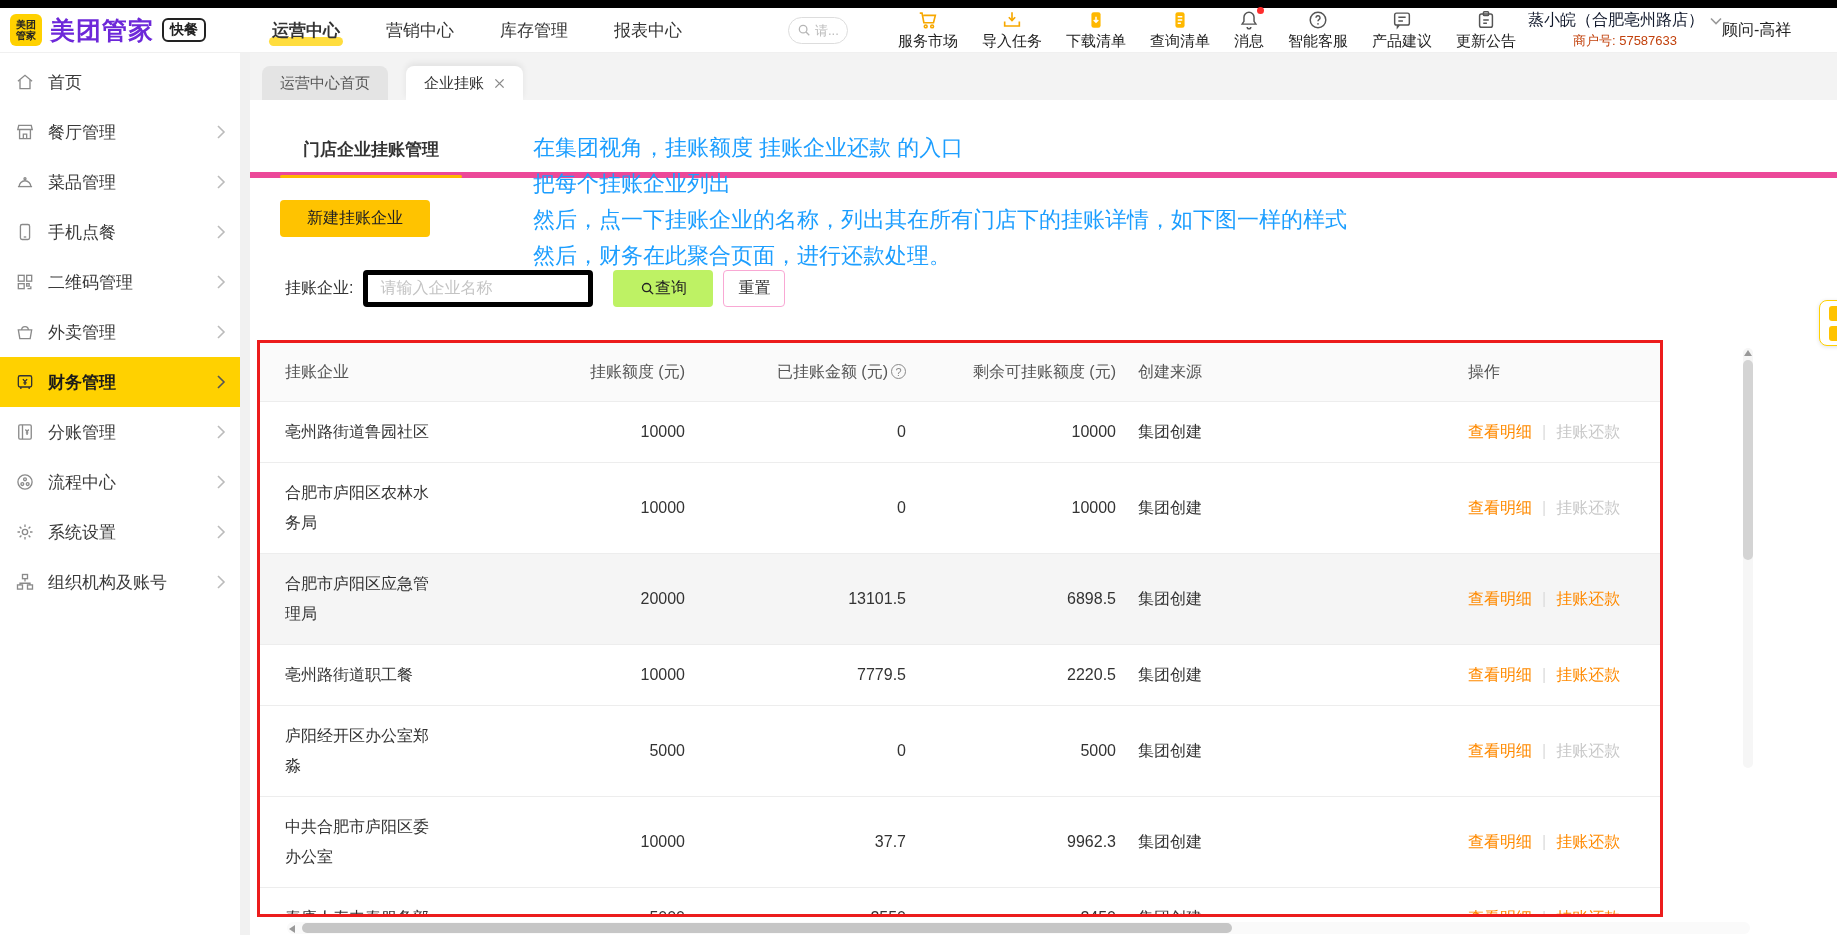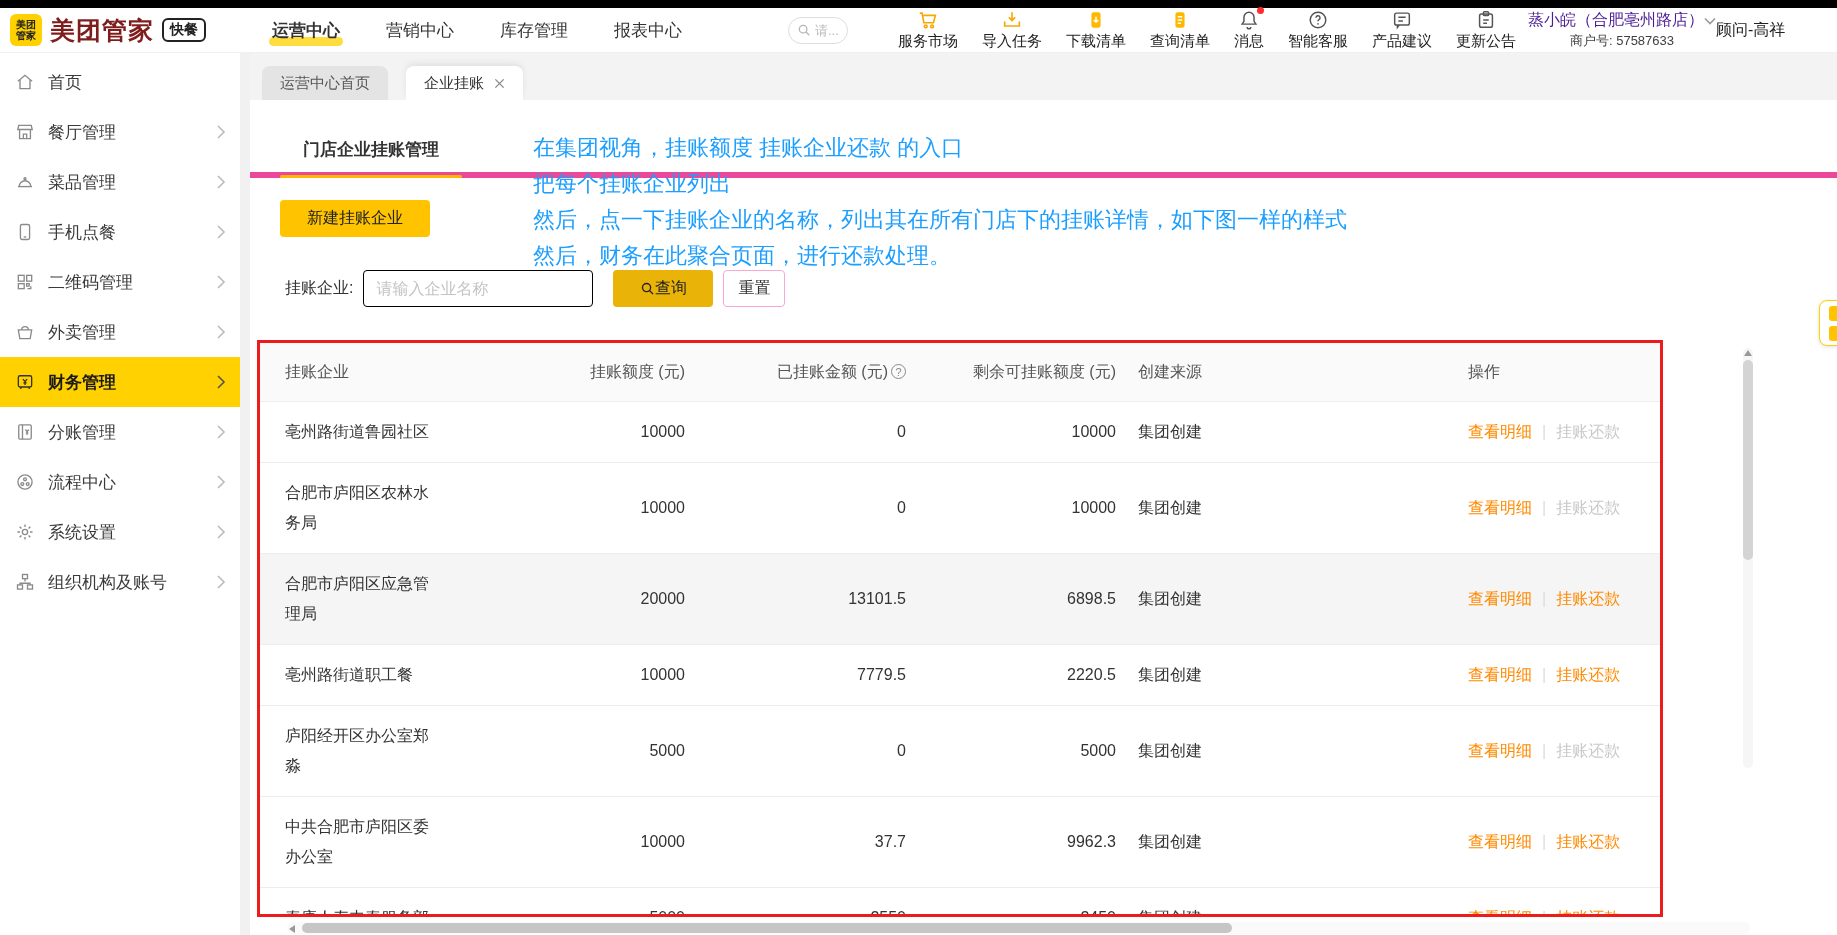--- a/index.html
+++ b/index.html
@@ -4,37 +4,37 @@
 <style>
   * { margin:0; padding:0; box-sizing:border-box; }
   body { font-family:"Liberation Sans", sans-serif; background:#888; }
   .screen { position:relative; width:1837px; height:935px; background:#fff; overflow:hidden; }
 
   
   .top-strip { height:8px; background:#000; }
   header { height:45px; display:flex; align-items:center; padding-left:10px; background:#fff; border-bottom:1px solid #f0f0f0; white-space:nowrap; }
   .logo { display:flex; align-items:center; gap:8px; width:246px; flex:0 0 auto; }
   .logo-sq { width:32px; height:32px; background:#ffd100; border-radius:6px; display:flex; flex-direction:column; align-items:center; justify-content:center; font-size:10px; font-weight:bold; color:#222; line-height:11px; }
-  .brand { font-size:25px; font-weight:bold; color:#7f1d1d; letter-spacing:1px; }
+  .brand { font-size:25px; font-weight:bold; color:#6d28d9; letter-spacing:1px; }
   .brand-badge { border:2px solid #222; border-radius:6px; font-size:14px; font-weight:bold; color:#222; padding:1px 6px; }
   nav { display:flex; margin-left:16px; }
   .nav-item { position:relative; z-index:0; font-size:17px; color:#333; margin-right:46px; cursor:pointer; }
   .nav-item.active { font-weight:bold; }
   .nav-item.active::after { content:""; position:absolute; left:-3px; right:-3px; bottom:-4px; height:9px; background:#ffdd3e; border-radius:5px; z-index:-1; }
   .hdr-search { margin-left:60px; width:60px; height:27px; border:1px solid #ddd; border-radius:14px; display:flex; align-items:center; padding:0 8px; gap:4px; color:#bbb; flex:0 0 auto; }
   .hdr-search input { border:none; outline:none; width:26px; font-size:13px; color:#777; background:transparent; font-family:inherit; }
   .hdr-search input::placeholder { color:#bbb; }
   .quick-actions { display:flex; margin-left:50px; gap:24px; align-items:flex-end; }
   .qa { display:flex; flex-direction:column; align-items:center; cursor:pointer; }
   .qa-icon { position:relative; height:22px; display:flex; align-items:center; justify-content:center; }
   .qa-label { font-size:15px; color:#222; margin-top:1px; }
   .qa .dot { position:absolute; top:-2px; right:-4px; width:7px; height:7px; background:#ff2d2d; border-radius:50%; }
   .merchant { margin-left:12px; display:flex; flex-direction:column; align-items:center; cursor:pointer; flex:0 0 auto; }
-  .m-top { display:flex; align-items:center; font-size:16px; color:#4c1d95; }
-  .m-sub { font-size:13px; color:#404040; margin-top:1px; }
+  .m-top { display:flex; align-items:center; gap:6px; font-size:16px; color:#0f172a; }
+  .m-sub { font-size:13px; color:#c2410c; margin-top:1px; }
   .advisor { font-size:16px; color:#222; flex:0 0 auto; }
 
   
   .body { display:flex; height:882px; }
   aside { width:240px; flex:0 0 auto; background:#fff; padding-top:4px; }
   .side-item { position:relative; height:50px; display:flex; align-items:center; padding-left:15px; cursor:pointer; }
   .side-item .s-label { font-size:17px; color:#3a3a3a; margin-left:13px; }
   .side-item .chev { position:absolute; right:14px; top:17px; }
   .side-item.active { background:#ffd100; }
   .side-item.active .s-label { color:#1a1a1a; font-weight:bold; }
@@ -52,23 +52,23 @@
   .inner-tabs { position:absolute; left:0; top:0; right:0; height:78px; border-bottom:6px solid #ec4899; }
   .inner-tab { position:absolute; left:30px; top:38px; width:182px; text-align:center; font-size:17px; font-weight:bold; color:#333; cursor:pointer; }
   .inner-tab-line { position:absolute; left:30px; top:75px; width:182px; height:3px; background:#ffb800; border-radius:2px; }
 
   .annotation { position:absolute; left:283px; top:30px; font-size:22px; line-height:36px; color:#1c9eff; z-index:5; pointer-events:none; white-space:nowrap; }
 
   .btn-new { position:absolute; left:30px; top:100px; width:150px; height:37px; background:#ffc300; border:none; border-radius:4px; font-size:16px; color:#222; font-family:inherit; cursor:pointer; }
 
   .filter-row { position:absolute; left:35px; top:170px; height:37px; display:flex; align-items:center; }
   .filter-label { font-size:16px; color:#333; margin-right:10px; }
-  .filter-input { width:230px; height:37px; border:1px solid #000000; border-radius:4px; padding:0 12px; font-size:16px; color:#333; outline:none; font-family:Liberation Serif, serif; }
+  .filter-input { width:230px; height:37px; border:5px solid #000000; border-radius:4px; padding:0 12px; font-size:16px; color:#333; outline:none; font-family:Liberation Mono, monospace; }
   .filter-input::placeholder { color:#c4c4c4; }
-  .btn-query { margin-left:20px; width:100px; height:37px; background:#eab308; border:none; border-radius:4px; font-size:16px; color:#222; font-family:inherit; cursor:pointer; display:flex; align-items:center; justify-content:center; gap:0; }
+  .btn-query { margin-left:20px; width:100px; height:37px; background:#bef264; border:none; border-radius:4px; font-size:16px; color:#222; font-family:inherit; cursor:pointer; display:flex; align-items:center; justify-content:center; gap:0; }
   .btn-reset { margin-left:10px; width:62px; height:37px; background:#fff; border:1px solid #f9a8d4; border-radius:4px; font-size:16px; color:#333; font-family:inherit; cursor:pointer; }
 
   
   .red-box { position:absolute; left:7px; top:240px; width:1406px; height:577px; border:3px solid #ec1c1c; overflow:hidden; background:#fff; }
   .t-row { display:grid; grid-template-columns:175px 250px 221px 210px 352px 1fr; align-items:center; border-top:1px solid #ededed; font-size:16px; color:#333; }
   .t-row:first-child { border-top:none; }
   .t-head { background:#fafafa; min-height:58px; color:#555; }
   .t-row > div { line-height:30px; padding:15px 0; }
   .t-head > div { padding:0; }
   .c1 { padding-left:25px !important; }

